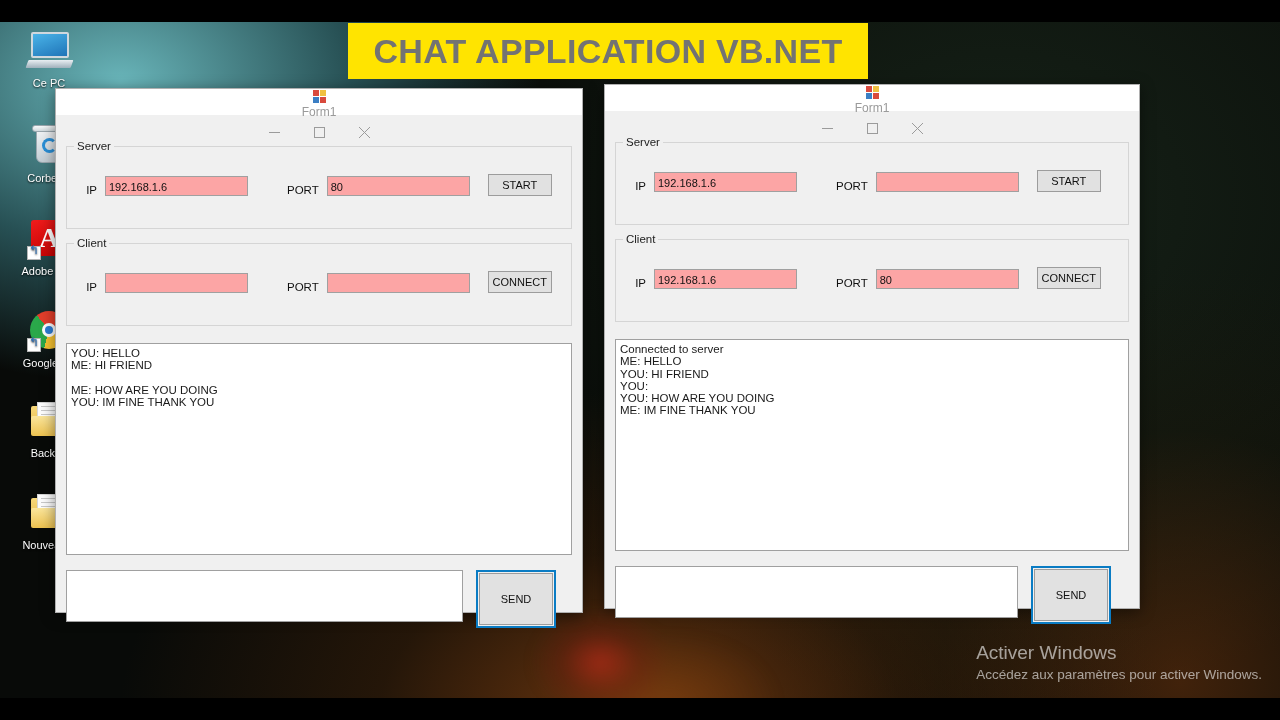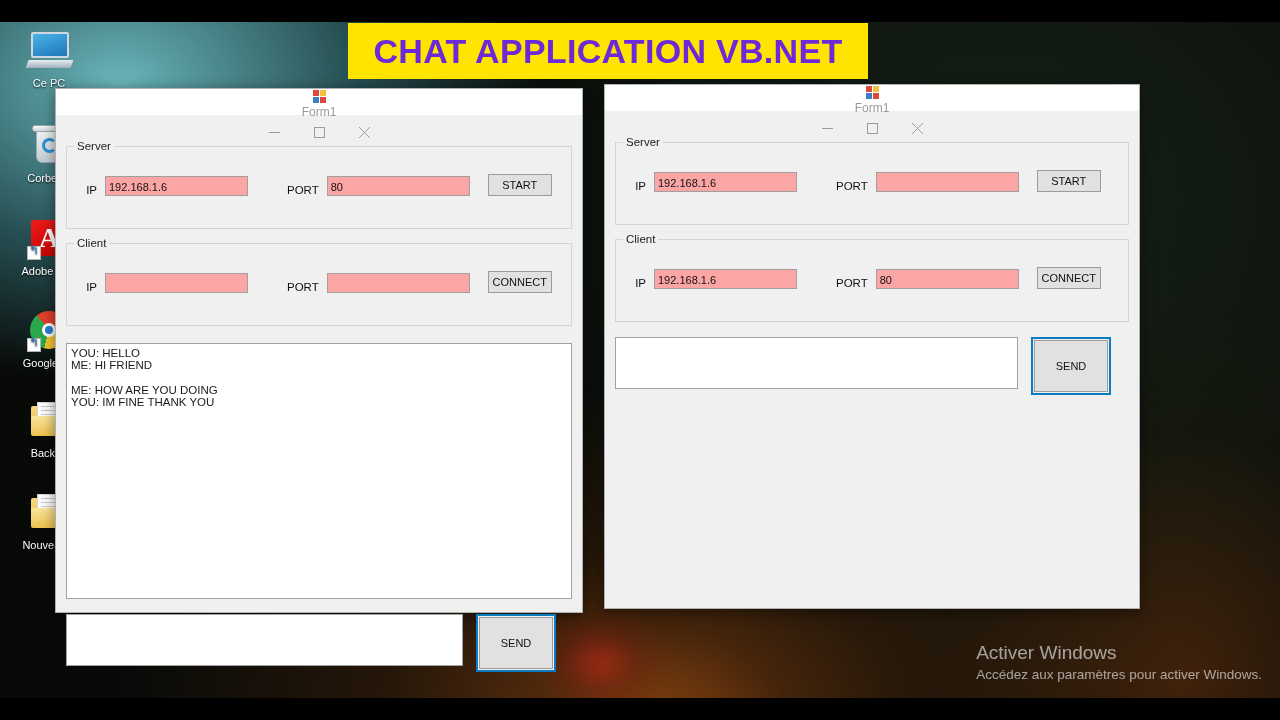--- a/index.html
+++ b/index.html
@@ -88,21 +88,21 @@
   
   .banner {
     position: absolute;
     left: 348px; top: 23px;
     width: 520px; height: 56px;
     background: #ffe400;
     display: flex; align-items: center; justify-content: center;
     z-index: 30;
   }
   .banner span {
-    color: #6d28d9;
+    color: #737373;
     font-size: 34px;
     font-weight: bold;
     letter-spacing: 0.3px;
     font-family: "Liberation Sans", sans-serif;
   }
 
   
   .winform {
     position: absolute;
     background: #f0f0f0;
@@ -354,21 +354,21 @@
         <span class="gb-label">Client</span>
         <div class="row" style="padding-top:27px;">
           <span class="lbl" style="width:22px; text-align:right;">IP</span>
           <div class="tbox" style="width:143px; margin-left:8px;"></div>
           <span class="lbl" style="margin-left:39px;">PORT</span>
           <div class="tbox" style="width:143px; margin-left:8px;"></div>
           <div class="btn3d" style="width:64px; margin-left:18px;">CONNECT</div>
         </div>
       </div>
 
-      <div class="chatlog" style="height:256px; margin-top:17px;">YOU: HELLO
+      <div class="chatlog" style="height:212px; margin-top:17px;">YOU: HELLO
 ME: HI FRIEND
 
 ME: HOW ARE YOU DOING
 YOU: IM FINE THANK YOU</div>
 
       <div class="sendrow" style="margin-top:15px;">
         <div class="sendbox" style="width:397px;"></div>
         <div class="sendbtn-wrap" style="width:80px; height:58px; margin-left:13px;">
           <div class="sendbtn">SEND</div>
         </div>
@@ -423,20 +423,26 @@
         <span class="gb-label">Client</span>
         <div class="row" style="padding-top:27px;">
           <span class="lbl" style="width:22px; text-align:right;">IP</span>
           <div class="tbox" style="width:143px; margin-left:8px;">192.168.1.6</div>
           <span class="lbl" style="margin-left:39px;">PORT</span>
           <div class="tbox" style="width:143px; margin-left:8px;">80</div>
           <div class="btn3d" style="width:64px; margin-left:18px;">CONNECT</div>
         </div>
       </div>
 
+      <div class="chatlog" style="height:212px; margin-top:17px;">Connected to server
+ME: HELLO
+YOU: HI FRIEND
+YOU:
+YOU: HOW ARE YOU DOING
+ME: IM FINE THANK YOU</div>
 
       <div class="sendrow" style="margin-top:15px;">
         <div class="sendbox" style="width:403px;"></div>
         <div class="sendbtn-wrap" style="width:80px; height:58px; margin-left:13px;">
           <div class="sendbtn">SEND</div>
         </div>
       </div>
 
     </div>
   </div>

